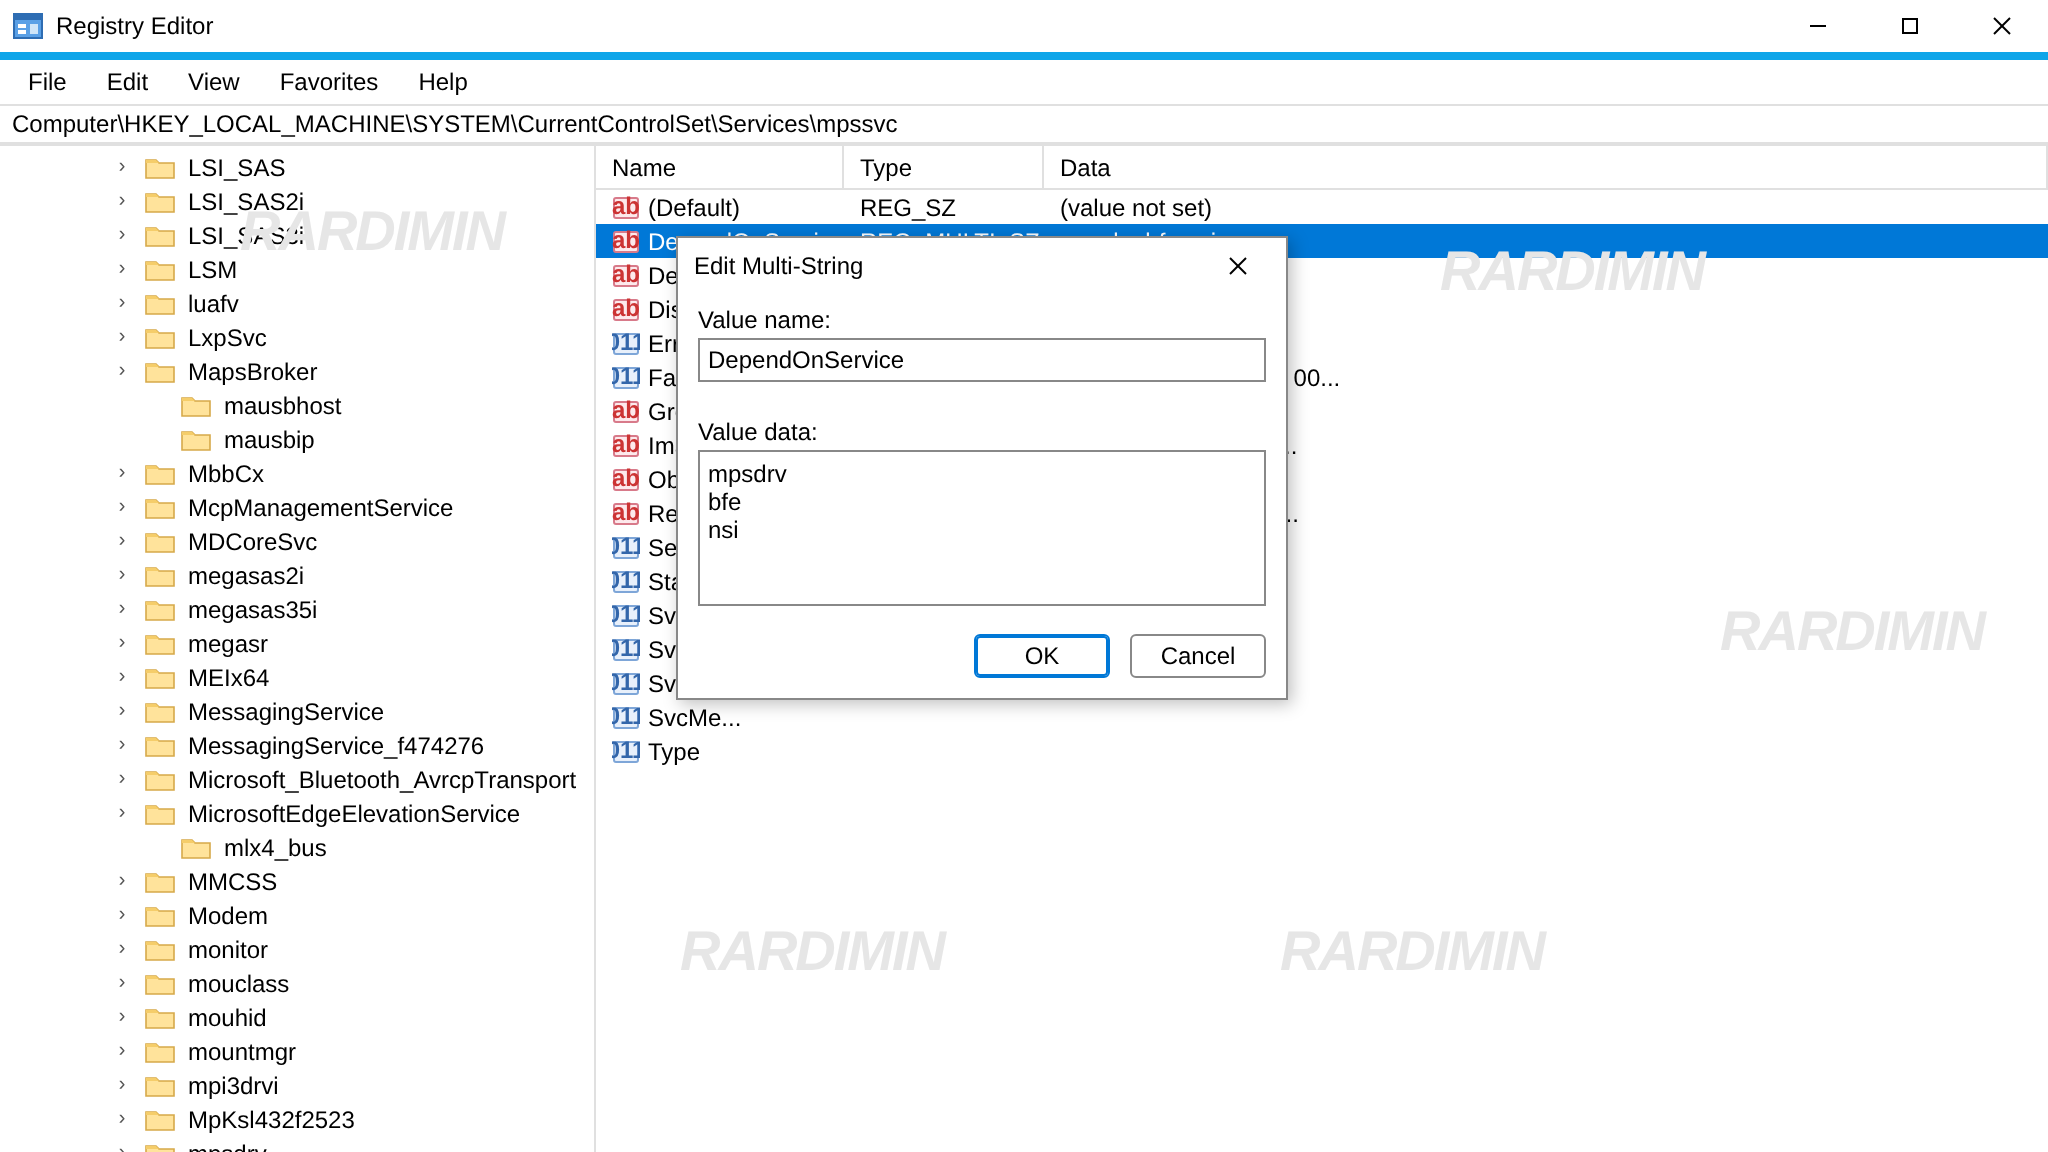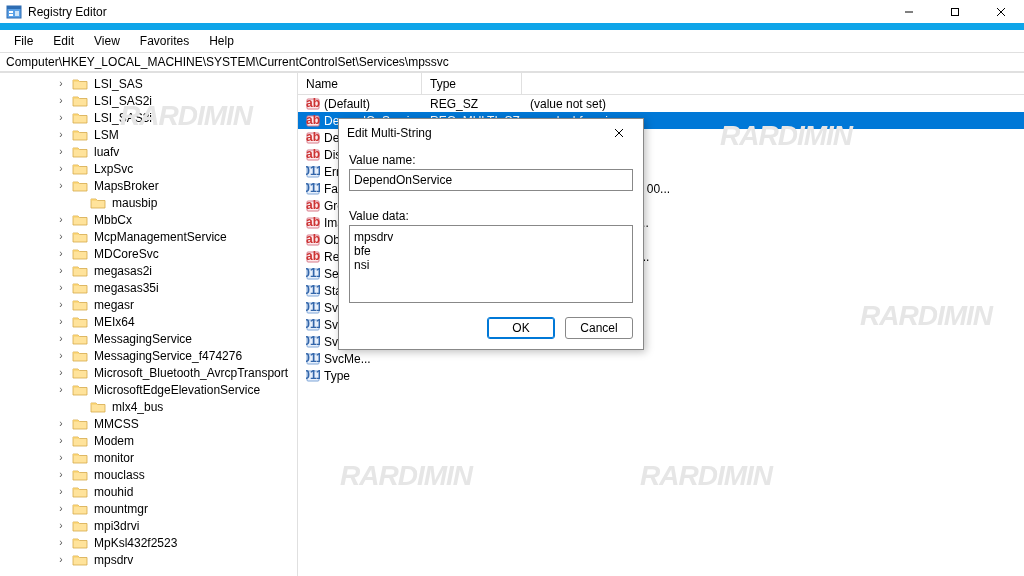--- a/index.html
+++ b/index.html
@@ -1,19 +1,19 @@
 <!DOCTYPE html>
 <html><head>
 <meta charset="utf-8">
 <style>
 * { box-sizing: border-box; margin: 0; padding: 0; font-family: "Segoe UI", Tahoma, sans-serif; font-size: 12px; }
 html, body { width: 1024px; height: 576px; background: #fff; overflow: hidden; position: relative; }
 
 
-.titlebar { height: 30px; display: flex; align-items: center; padding-left: 6px; border-bottom: 7px solid #0ea5e9; }
+.titlebar { height: 30px; display: flex; align-items: center; padding-left: 6px; border-bottom: 4px solid #0ea5e9; }
 .titlebar .appicon { width: 16px; height: 16px; margin-right: 6px; }
 .titlebar .title { flex: 1; color: #000; }
 .winbtns { display: flex; height: 100%; }
 .winbtn { width: 46px; display: flex; align-items: center; justify-content: center; color: #000; }
 .winbtn svg { width: 10px; height: 10px; }
 
 
 .menubar { height: 22px; display: flex; align-items: center; padding-left: 6px; gap: 4px; }
 .menuitem { padding: 2px 8px; text-align: center; }
 
@@ -182,20 +182,30 @@
           <span class="lbl">MapsBroker</span>
         </div>
         <div class="treerow" style="padding-left: 18px;">
           <span class="expander"></span>
           <span class="foldericon">
             <svg viewBox="0 0 16 14">
               <path d="M1 3 L6 3 L7.5 4.5 L15 4.5 L15 12 L1 12 Z" fill="#ffe39b" stroke="#d6a94a" stroke-width="0.8"></path>
               <path d="M1 3 L6 3 L7.5 4.5 L1 4.5 Z" fill="#f5cd6a"></path>
             </svg>
           </span>
+          <span class="lbl">mausbhost</span>
+        </div>
+        <div class="treerow" style="padding-left: 18px;">
+          <span class="expander"></span>
+          <span class="foldericon">
+            <svg viewBox="0 0 16 14">
+              <path d="M1 3 L6 3 L7.5 4.5 L15 4.5 L15 12 L1 12 Z" fill="#ffe39b" stroke="#d6a94a" stroke-width="0.8"></path>
+              <path d="M1 3 L6 3 L7.5 4.5 L1 4.5 Z" fill="#f5cd6a"></path>
+            </svg>
+          </span>
           <span class="lbl">mausbip</span>
         </div>
         <div class="treerow" style="padding-left: 0px;">
           <span class="expander">›</span>
           <span class="foldericon">
             <svg viewBox="0 0 16 14">
               <path d="M1 3 L6 3 L7.5 4.5 L15 4.5 L15 12 L1 12 Z" fill="#ffe39b" stroke="#d6a94a" stroke-width="0.8"></path>
               <path d="M1 3 L6 3 L7.5 4.5 L1 4.5 Z" fill="#f5cd6a"></path>
             </svg>
           </span>
@@ -400,20 +410,21 @@
             </svg>
           </span>
           <span class="lbl">mpsdrv</span>
         </div>
       </div>
   </div>
   <div class="values">
     <div class="valhead">
       <div class="col colname">Name</div>
       <div class="col coltype">Type</div>
+      <div class="col coldata">Data</div>
     </div>
     <div class="valbody" id="valbody">
         <div class="valrow">
           <div class="col colname">
             <span class="regicon">
               <svg viewBox="0 0 14 14">
                 <rect class="bg" x="0" y="0" width="14" height="14" fill="#fff"></rect>
                 <rect x="1" y="2" width="12" height="10" rx="1" fill="#fde9ec" stroke="#d87a8a"></rect>
                 <text x="7" y="10" text-anchor="middle" font-size="7" fill="#c33" font-weight="bold">ab</text>
               </svg>

